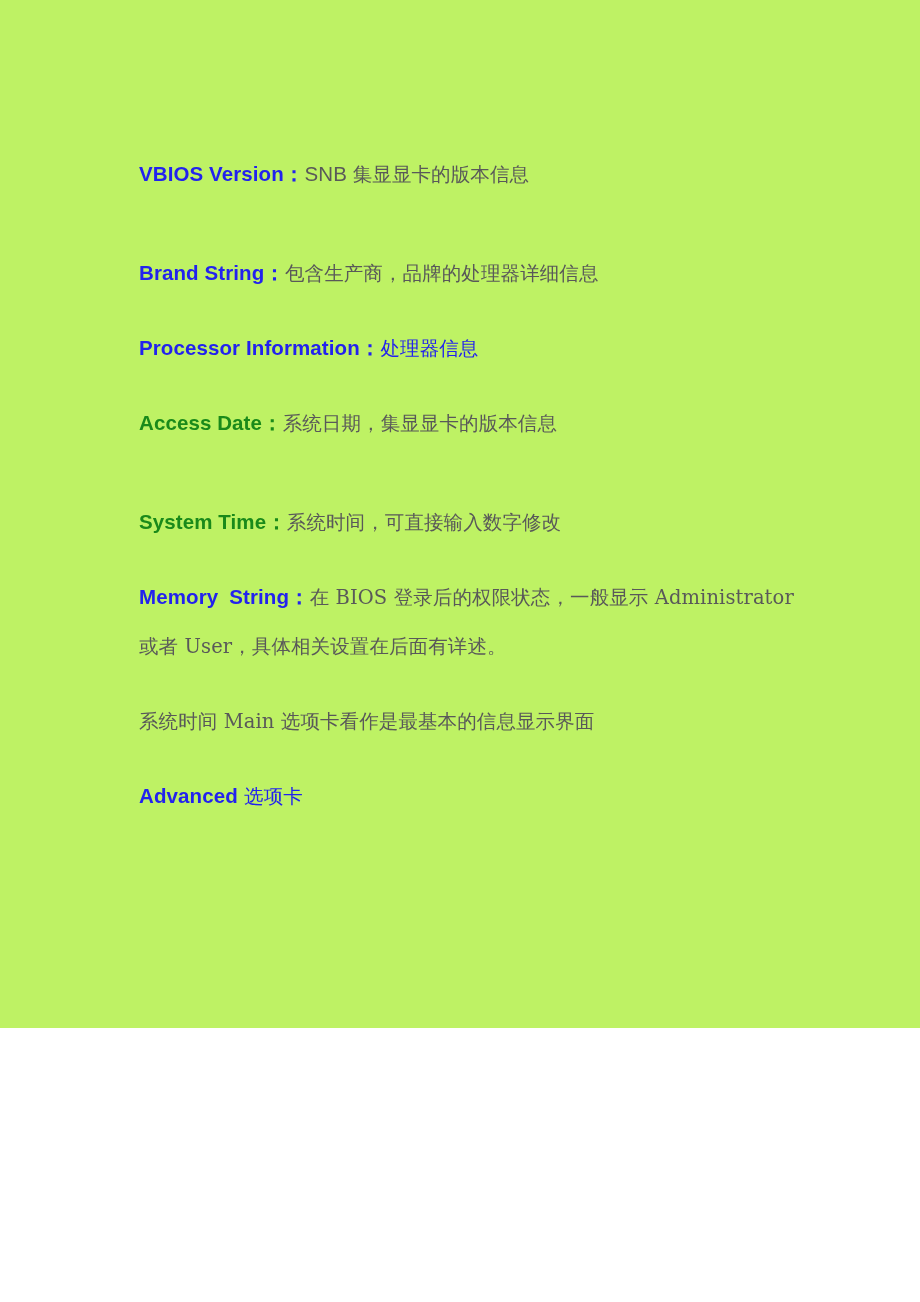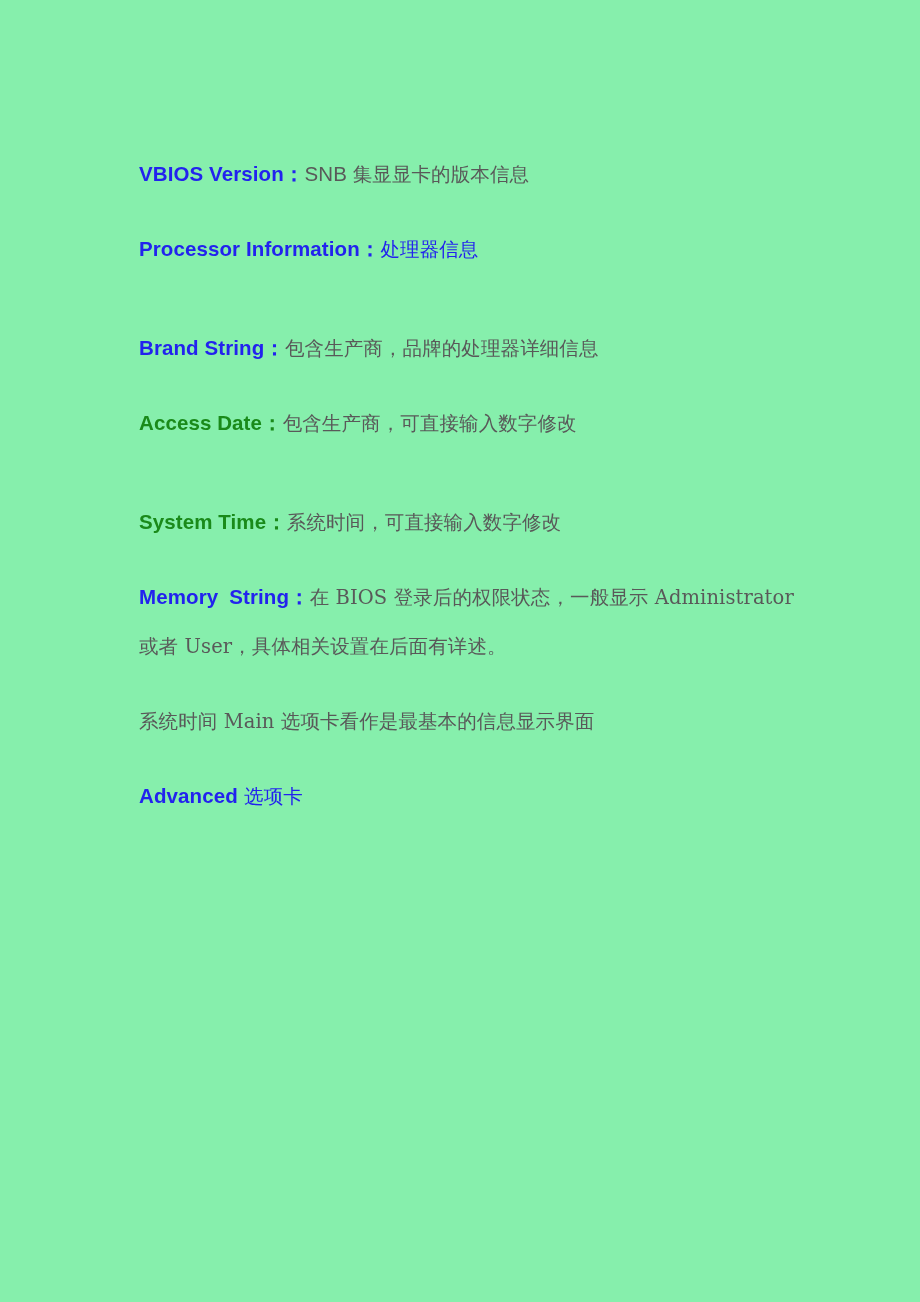--- a/index.html
+++ b/index.html
@@ -9,22 +9,22 @@
   }
   body {
     width: 920px;
     height: 1302px;
     font-family: "Liberation Sans", "DejaVu Sans", sans-serif;
     -webkit-font-smoothing: antialiased;
   }
   .page {
     position: relative;
     width: 920px;
-    height: 1302px;
-    background: #86efac;
+    height: 1028px;
+    background: #bef264;
     overflow: hidden;
     text-decoration: underline;
   }
   .content {
     position: absolute;
     left: 139px;
     top: 150px;
     width: 660px;
   }
   .para {
@@ -81,31 +81,31 @@
 <body>
 
 <div class="page">
   <div class="content">
 
     <p class="para gap-none">
       <span class="label-blue">VBIOS Version</span><span class="colon-blue">：</span><span class="latin-in-cn">SNB </span><span class="cn">集显显卡的版本信息</span>
     </p>
 
 
+    <p class="para gap-md">
+      <span class="label-blue">Brand String</span><span class="colon-blue">：</span><span class="cn">包含生产商，品牌的处理器详细信息</span>
+    </p>
+
     <p class="para gap-sm">
       <span class="label-blue">Processor Information</span><span class="colon-blue">：</span><span class="cn-blue">处理器信息</span>
     </p>
 
-    <p class="para gap-md">
-      <span class="label-blue">Brand String</span><span class="colon-blue">：</span><span class="cn">包含生产商，品牌的处理器详细信息</span>
-    </p>
-
 
     <p class="para gap-sm">
-      <span class="label-green">Access Date</span><span class="colon-green">：</span><span class="cn">包含生产商，可直接输入数字修改</span>
+      <span class="label-green">Access Date</span><span class="colon-green">：</span><span class="cn">系统日期，集显显卡的版本信息</span>
     </p>
 
     <p class="para gap-md">
       <span class="label-green">System Time</span><span class="colon-green">：</span><span class="cn">系统时间，可直接输入数字修改</span>
     </p>
 
     <p class="para gap-sm">
       <span class="label-blue">Memory</span><span class="wide-space"></span><span class="label-blue">String</span><span class="colon-blue">：</span><span class="cn">在 BIOS 登录后的权限状态，一般显示 Administrator 或者 User，具体相关设置在后面有详述。</span>
     </p>
 

